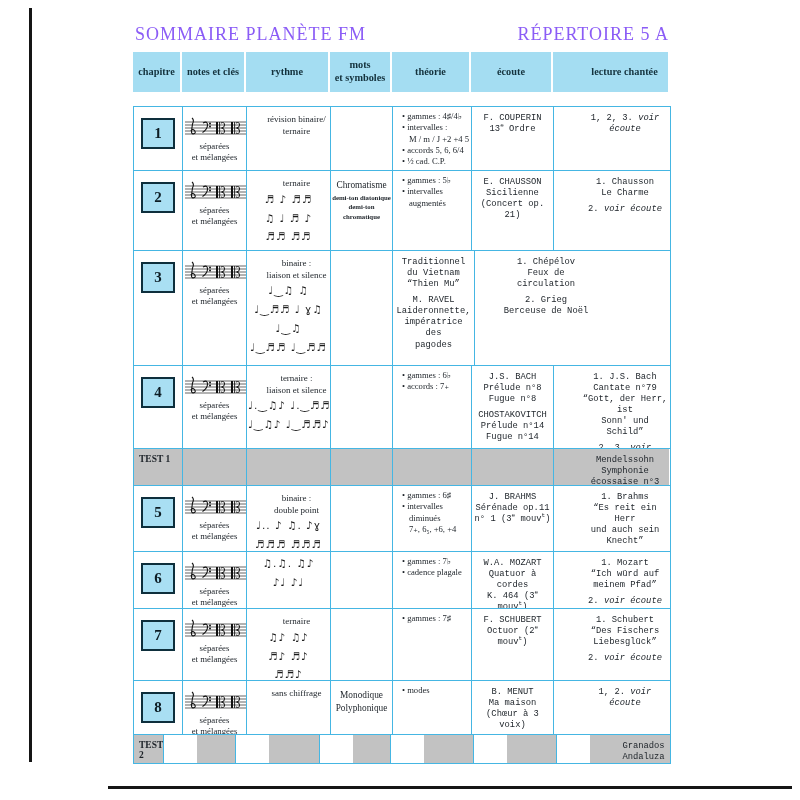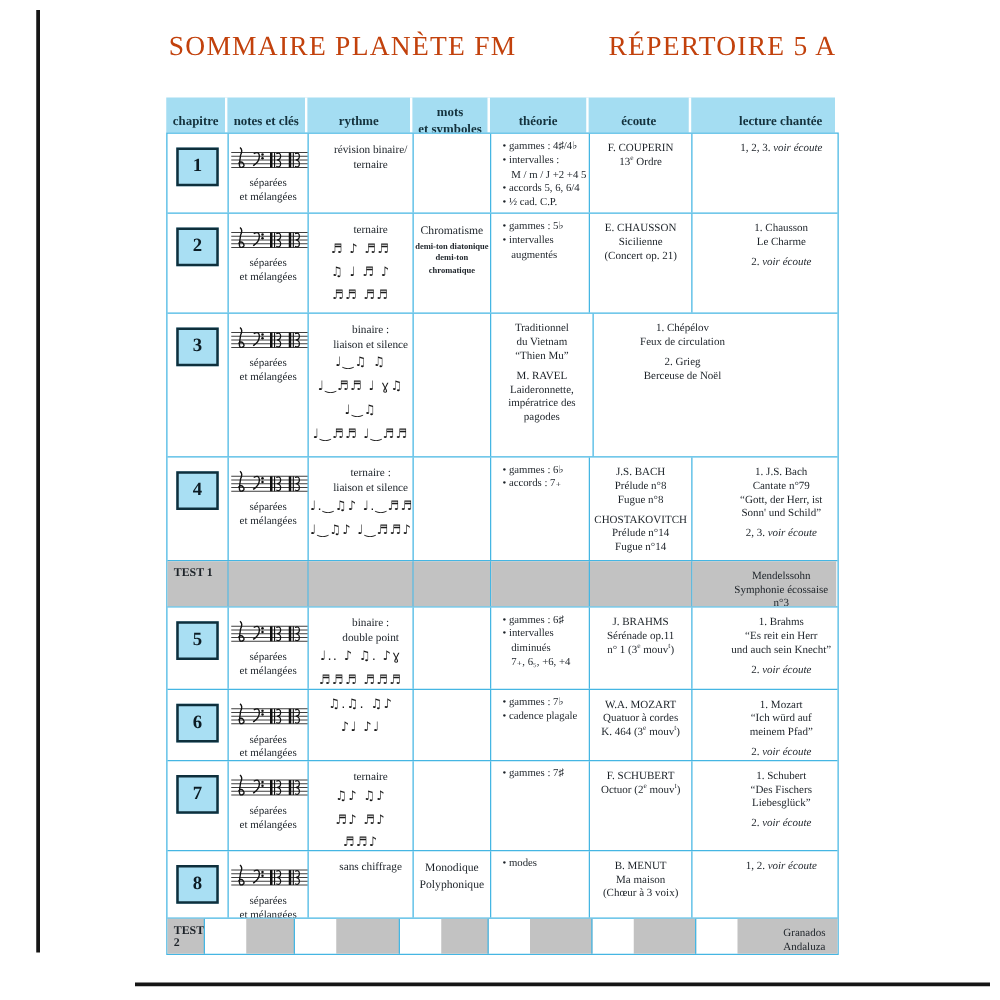--- a/index.html
+++ b/index.html
@@ -1,22 +1,22 @@
 <!DOCTYPE html>
 <html><head>
 <meta charset="utf-8">
 <style>
   html,body{margin:0;padding:0;width:800px;height:800px;background:#fff;overflow:hidden;}
   body{font-family:"Liberation Serif","DejaVu Serif","DejaVu Sans",serif;color:#1c2228;}
   .page{position:relative;width:800px;height:800px;background:#fff;}
   .rule-left{position:absolute;left:29px;top:8px;width:3px;height:754px;background:#151515;}
   .rule-bottom{position:absolute;left:108px;top:786px;width:684px;height:3px;background:#151515;}
   .titles{position:absolute;left:135px;top:24px;width:534px;display:flex;justify-content:space-between;}
-  .title{font-size:22px;letter-spacing:1px;color:#c2410c;white-space:nowrap;}
-  .thead{position:absolute;left:133px;top:78px;width:549px;height:40px;display:flex;}
+  .title{font-size:18px;letter-spacing:1px;color:#8b5cf6;white-space:nowrap;}
+  .thead{position:absolute;left:133px;top:52px;width:549px;height:40px;display:flex;}
   .hcell{background:var(--hdr);box-sizing:border-box;border-right:2px solid #fff;display:flex;align-items:center;justify-content:center;text-align:center;font-weight:bold;font-size:10.3px;line-height:1.25;white-space:pre-line;color:#14323d;}
   .hcell:last-child{border-right:none;}
   :root{--bd:#45b6e3;--hdr:#a4ddf2;--gray:#c2c2c2;--box:#a9dff3;}
   .tbody{position:absolute;left:133px;top:106px;width:538px;box-sizing:border-box;border:1.5px solid var(--bd);background:#fff;}
   .trow{display:flex;box-sizing:border-box;border-bottom:1.5px solid var(--bd);}
   .trow:last-child{border-bottom:none;gap:33px;}
   .cell{box-sizing:border-box;border-right:1.5px solid var(--bd);padding:2px 1px;overflow:hidden;}
   .cell:last-child{border-right:none;}
   .c0{width:49px;}.c1{width:64px;}.c2{width:84px;}.c3{width:62px;}.c4{width:79px;}.c5{width:82px;}.c6{width:115px;padding-left:28px;}
   .trow.test .cell{background:var(--gray);}
@@ -24,21 +24,21 @@
   .chapnum{width:30px;height:27px;border:2px solid #0e2f3c;background:var(--box);margin:9px auto 0;display:flex;align-items:center;justify-content:center;font-weight:bold;font-size:15px;color:#0c1c24;}
   .staffwrap{margin:7px auto 0;width:66px;height:24px;}
   .caption{font-size:8.8px;text-align:center;white-space:pre-line;line-height:1.3;margin-top:1px;}
   .rlabel{font-size:9px;text-align:center;margin-top:5px;white-space:pre-line;line-height:1.3;margin-left:16px;}
   .fig{font-family:"DejaVu Sans",sans-serif;font-size:10.5px;line-height:1.8;text-align:center;color:#1a1a1a;letter-spacing:1px;white-space:nowrap;}
   .mtitle{font-weight:normal;font-size:9.3px;text-align:center;margin-top:6px;white-space:pre-line;line-height:1.35;}
   .msub{font-weight:bold;font-size:6.8px;text-align:center;white-space:pre-line;line-height:1.4;margin-top:1px;}
   .cell.c4{padding:4px 1px 0 5px;}
   .titem{font-size:8.6px;line-height:1.32;padding-left:11px;text-indent:-7px;}
   .titem.nb{text-indent:0;}
-  .cell.c5,.cell.c6{padding-top:6px;}
+  .cell.c5,.cell.c6{padding-top:6px;font-family:Liberation Mono, monospace;}
   .ln{font-size:8.8px;line-height:1.26;text-align:center;}
   .ln.gap{height:5px;}
   .it{font-style:italic;}
   .sup{font-size:6px;vertical-align:super;line-height:0;}
 </style>
 </head>
 <body>
 
 <div class="page">
   <div class="rule-left"></div>

